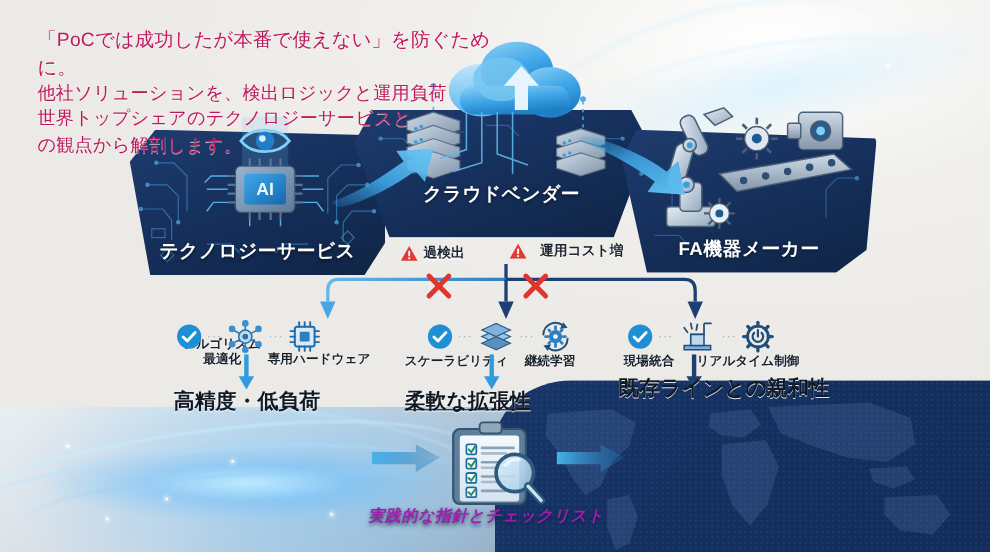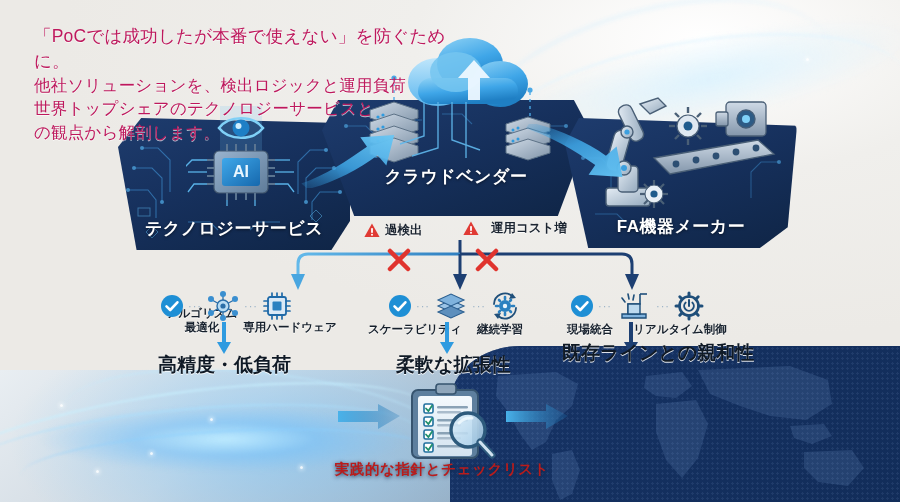--- a/index.html
+++ b/index.html
@@ -142,22 +142,22 @@
   }
   .outcome {
     position:absolute; z-index:34; font-size:19px; font-weight:700; color:#101a26;
     white-space:nowrap; text-shadow:0 1px 0 rgba(255,255,255,.85);
   }
   .checkmark { flex:0 0 auto; }
 
   
   .bottom-caption {
     position:absolute; left:0; right:16px; top:460px; z-index:40;
-    text-align:center; color:#b91c1c; font-size:14.5px; font-weight:700;
-    letter-spacing:.6px; text-shadow:0 1px 4px rgba(10,30,60,.8);
+    text-align:center; color:#a21caf; font-size:14.5px; font-weight:700;
+    letter-spacing:.6px; text-shadow:0 1px 4px rgba(10,30,60,.8);font-style:italic;
   }
   .clipboard { position:absolute; left:396px; top:382px; z-index:38; }
   .side-arrow { position:absolute; z-index:37; }
 </style>
 </head>
 <body>
 
 <div id="stage">
 
   <div class="bg-base"></div>
@@ -665,21 +665,21 @@
     </div>
   </div>
   <div class="cap" style="left:368px; top:322px; width:90px;">スケーラビリティ</div>
   <div class="cap" style="left:464px; top:322px; width:72px;">継続学習</div>
   <div class="art" style="left:438px; top:322px; width:18px; height:32px;">
     <svg width="18" height="32" viewBox="0 0 18 32">
       <path d="M9,0 L9,22" stroke="#2f9be0" stroke-width="4" fill="none"></path>
       <polygon points="9,32 2,20 16,20" fill="#2f9be0"></polygon>
     </svg>
   </div>
-  <div class="outcome" style="left:396px; top:352px;">柔軟な拡張性</div>
+  <div class="outcome" style="left:368px; top:352px;text-decoration:underline;">柔軟な拡張性</div>
 
   <div class="grp" style="left:570px; top:290px;">
     <div class="row">
       <svg class="checkmark" width="24" height="24" viewBox="0 0 24 24">
         <circle cx="12" cy="12" r="11" fill="#1e8fd5"></circle>
         <path d="M6.5,12.4 L10.2,16 L17.4,8.3" stroke="#fff" stroke-width="2.6" fill="none" stroke-linecap="round" stroke-linejoin="round"></path>
       </svg>
       <span class="dots">···</span>
       <svg width="36" height="32" viewBox="0 0 36 32">
         <g stroke="#1f4f7a" stroke-width="1.6" fill="none">

